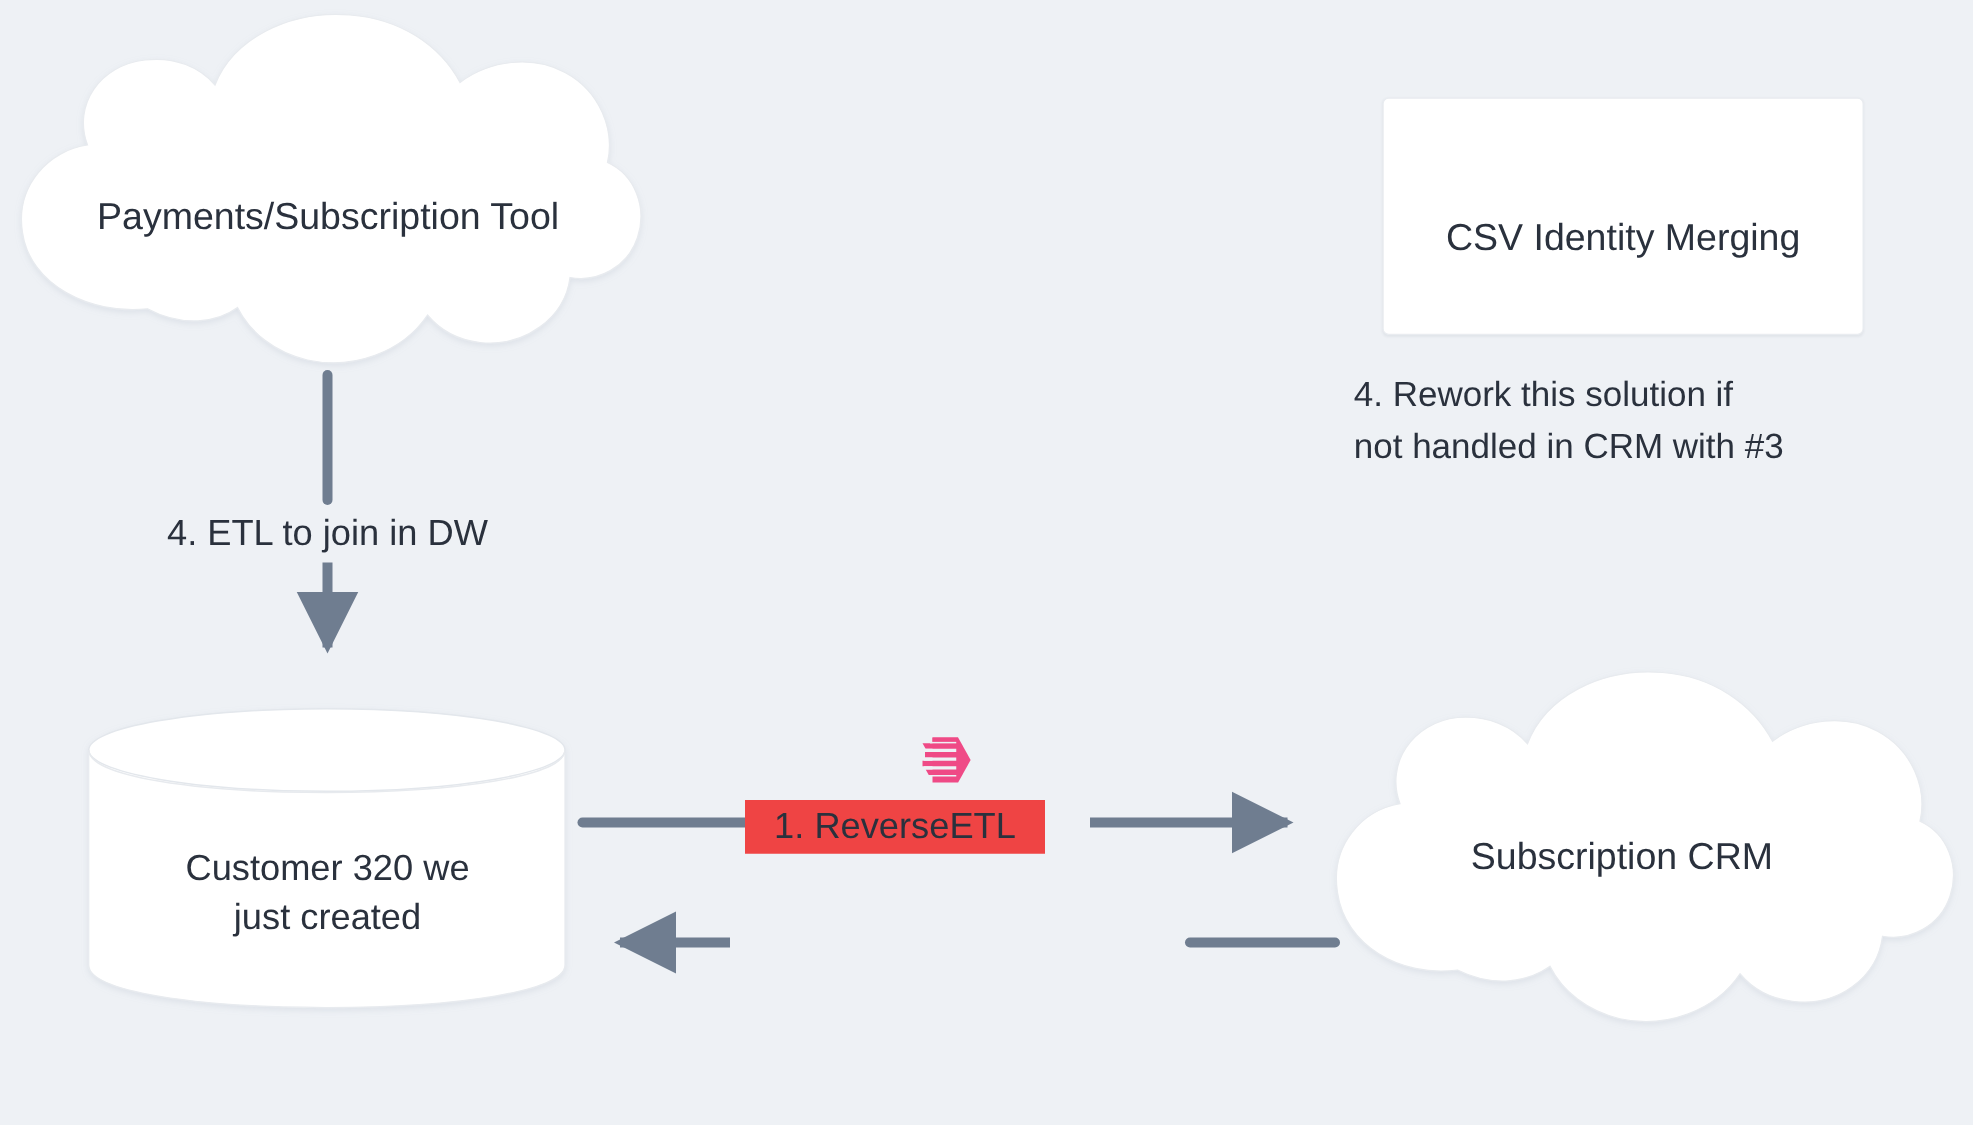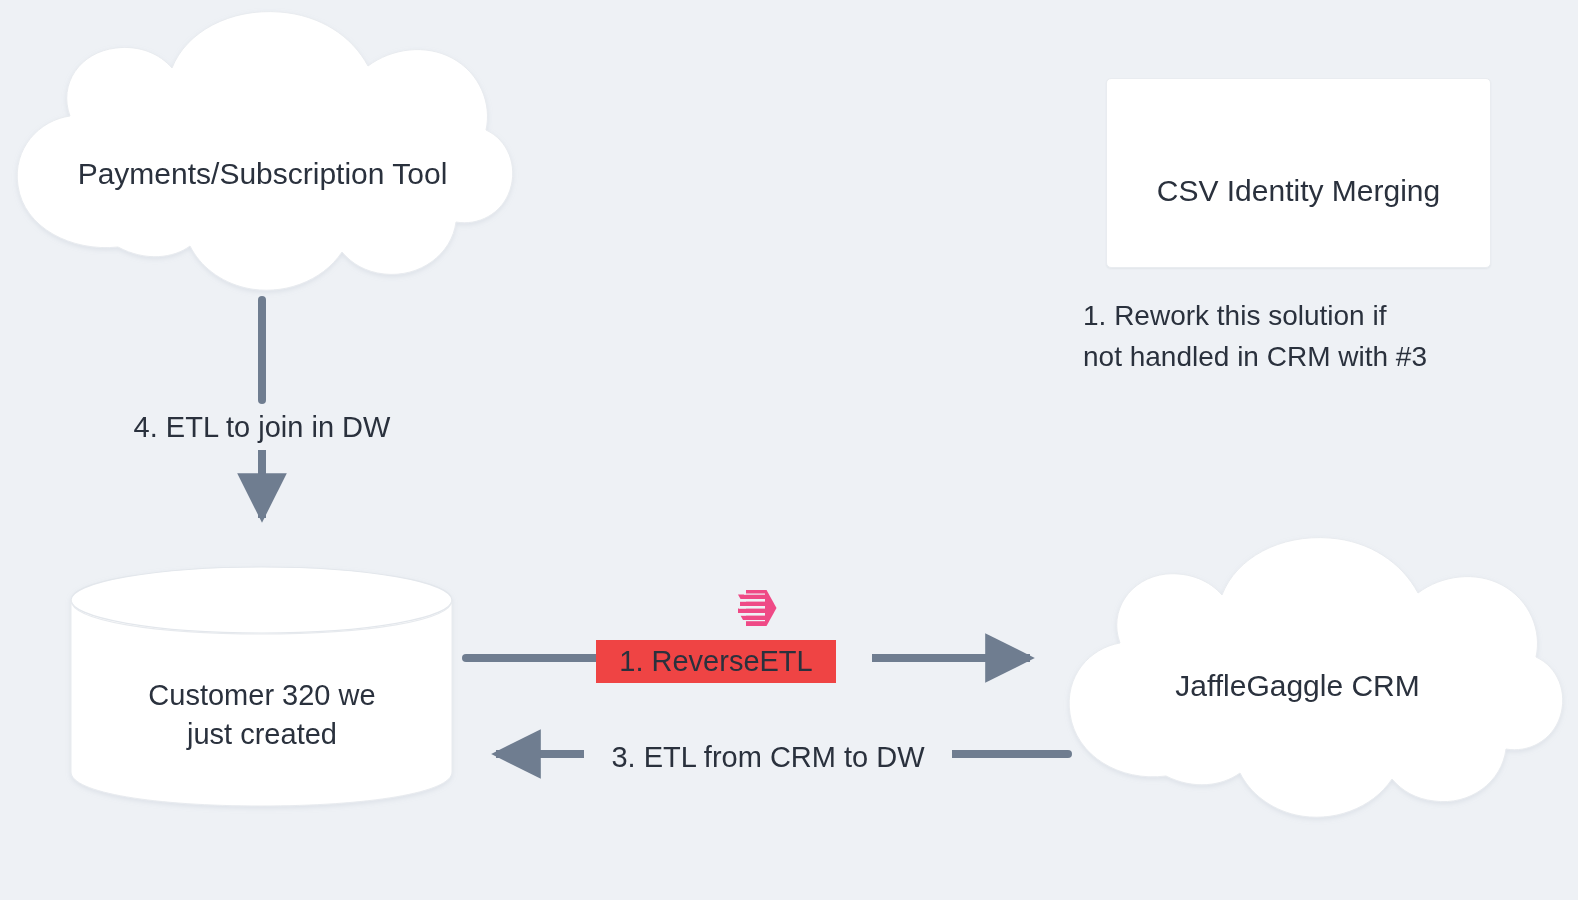--- a/index.html
+++ b/index.html
@@ -151,33 +151,32 @@
       <line x1="584" y1="754" x2="496" y2="754" stroke="#6f7d90" stroke-width="8" stroke-linecap="butt" marker-end="url(#arrowhead-left)"></line>
     </g>
   </svg>
 
   <div class="node-label" style="left:10px; top:154px; width:505px; font-size:30px;">Payments/Subscription Tool</div>
 
   <div class="rect-box" style="left:1106px; top:78px; width:383px; height:188px;">
     <span class="node-label" style="position:static; font-size:30px; width:100%;margin-top:36px;">CSV Identity Merging</span>
   </div>
 
-  <div class="annotation" style="left:1083px; top:296px; width:440px; font-size:28px;">1. Rework this solution if
+  <div class="annotation" style="left:1083px; top:296px; width:440px; font-size:28px;">4. Rework this solution if
 not handled in CRM with #3</div>
 
   <div class="node-label" style="left:86px; top:676px; width:352px; font-size:29px;">Customer 320 we
 just created</div>
 
-  <div class="node-label" style="left:1090px; top:666px; width:415px; font-size:30px;">JaffleGaggle CRM</div>
+  <div class="node-label" style="left:1090px; top:666px; width:415px; font-size:30px;">Subscription CRM</div>
 
   <div class="edge-label" style="left:62px; top:406px; width:400px; font-size:29px; background:#eef1f5; padding:2px 0;">4. ETL to join in DW</div>
 
   <div class="edge-label" style="left:596px; top:640px; width:240px; font-size:29px; background:#ef4444; padding:2px 0;">1. ReverseETL</div>
 
-  <div class="edge-label" style="left:584px; top:736px; width:368px; font-size:29px; background:#eef1f5; padding:2px 0;">3. ETL from CRM to DW</div>
 
   <div class="dbt-icon" style="left:735px; top:586px; width:46px; height:44px;">
     <svg viewBox="0 0 46 44" width="46" height="44">
       <path d="M11.0 4.0 L31.5 4.0 L41.5 22.0 L31.5 40.0 L11.0 40.0 Z" fill="#ef4a86"></path>
       <path d="M3.0 8.5 L30.0 8.5 L27.0 13.0 L5.5 13.0 Z" fill="#ef4a86"></path>
       <path d="M5.0 15.5 L30.0 15.5 L30.0 20.0 L5.0 20.0 Z" fill="#ef4a86"></path>
       <path d="M3.0 22.5 L30.0 22.5 L30.0 27.0 L3.0 27.0 Z" fill="#ef4a86"></path>
       <path d="M5.5 29.5 L30.0 29.5 L30.0 34.0 L8.0 34.0 Z" fill="#ef4a86"></path>
       <path d="M11.0 4.0 L31.5 4.0 L29.5 7.5 L11.0 7.5 Z" fill="#ef4a86"></path>
       <rect x="5.0" y="13.0" width="25" height="2.6" fill="#eef1f5"></rect>

